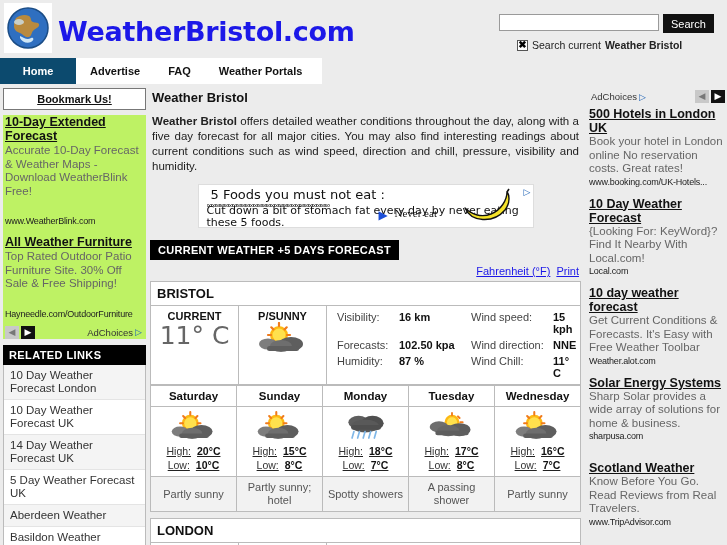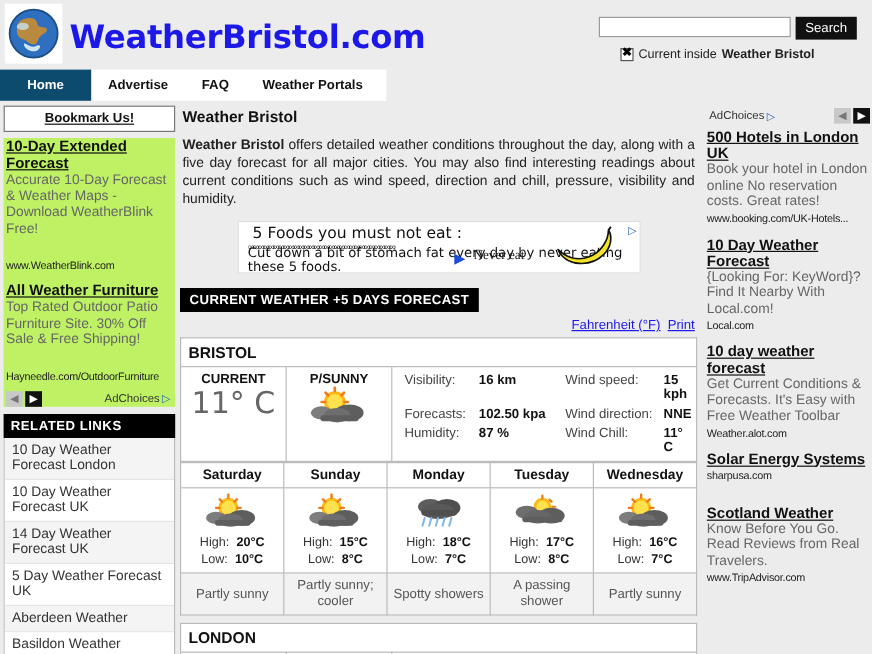--- a/index.html
+++ b/index.html
@@ -155,21 +155,21 @@
   .cur-temp { font-size: 25px; color: #666; text-align: center; font-family: "DejaVu Sans", sans-serif; line-height: 28px;}
   .cond-label { font-size: 11px; font-weight: bold; text-align: center; color: #111; }
   .cell-cur { width: 88px; vertical-align: top; padding: 4px 0 6px 0; }
   .cell-cond { width: 88px; vertical-align: top; padding: 4px 0 4px 0; text-align:center; }
   .cell-stats { padding: 5px 4px 5px 10px; vertical-align: middle; }
   .stats-grid { display: grid; grid-template-columns: 62px 72px 82px auto; row-gap: 4px; font-size: 11px; }
   .stats-grid .k { color: #444; }
   .stats-grid .v { font-weight: bold; color: #111; }
 
   .day-head { font-size: 11.5px; font-weight: bold; text-align: center; padding: 4px 0; color: #111; background: #fff;}
-  .day-cell { text-align: center; padding: 4px 0 5px 0; background: #fff; vertical-align: top; }
+  .day-cell { text-align: center; padding: 4px 0 5px 0; background: #fff; vertical-align: top; text-decoration: underline; }
   .hl { font-size: 10.5px; margin-top: 2px; display: flex; justify-content: center; gap: 6px; }
   .hl .k { color: #333; }
   .hl .v { font-weight: bold; color: #111; }
   .desc-cell {
     font-size: 11px; color: #555; text-align: center; background: #f2f2f2;
     padding: 4px 2px; line-height: 13px;
   }
 
   
   .right-top { display: flex; align-items: center; justify-content: space-between; padding: 2px 2px 4px 2px; }
@@ -198,21 +198,21 @@
     </div>
     <div class="site-title">WeatherBristol.com</div>
 
     <div class="search-wrap">
       <div class="search-row">
         <input class="search-input" type="text" value="" style="">
         <button class="search-btn">Search</button>
       </div>
       <div class="search-check-row">
         <span class="cb">✖</span>
-        <span>Current inside</span>
+        <span>Search current</span>
         <b>Weather Bristol</b>
       </div>
     </div>
   </div>
 
   <div class="nav-strip">
     <div class="nav">
       <div class="nav-item active">Home</div>
       <div class="nav-item">Advertise</div>
       <div class="nav-item">FAQ</div>
@@ -450,21 +450,21 @@
                 <span class="v">16°C</span>
               </div>
               <div class="hl">
                 <span class="k">Low:</span>
                 <span class="v">7°C</span>
               </div>
             </td>
           </tr>
           <tr>
             <td class="desc-cell">Partly sunny</td>
-            <td class="desc-cell">Partly sunny; cooler</td>
+            <td class="desc-cell">Partly sunny; hotel</td>
             <td class="desc-cell">Spotty showers</td>
             <td class="desc-cell">A passing shower</td>
             <td class="desc-cell">Partly sunny</td>
           </tr>
         </tbody>
           </table>
       </div>
 
       
       <div class="city-block">
@@ -511,20 +511,21 @@
       <div class="r-ad-desc">{Looking For: KeyWord}? Find It Nearby With Local.com!</div>
       <div class="r-ad-url">Local.com</div>
       <div class="r-sep"></div>
 
       <a class="r-ad-title">10 day weather forecast</a>
       <div class="r-ad-desc">Get Current Conditions &amp; Forecasts. It's Easy with Free Weather Toolbar</div>
       <div class="r-ad-url">Weather.alot.com</div>
       <div class="r-sep"></div>
 
       <a class="r-ad-title">Solar Energy Systems</a>
+      <div class="r-ad-desc">Sharp Solar provides a wide array of solutions for home &amp; business.</div>
       <div class="r-ad-url">sharpusa.com</div>
       <div class="r-sep" style="height:20px;"></div>
 
       <a class="r-ad-title">Scotland Weather</a>
       <div class="r-ad-desc">Know Before You Go. Read Reviews from Real Travelers.</div>
       <div class="r-ad-url">www.TripAdvisor.com</div>
     </div>
   </div>
 </div>
 

